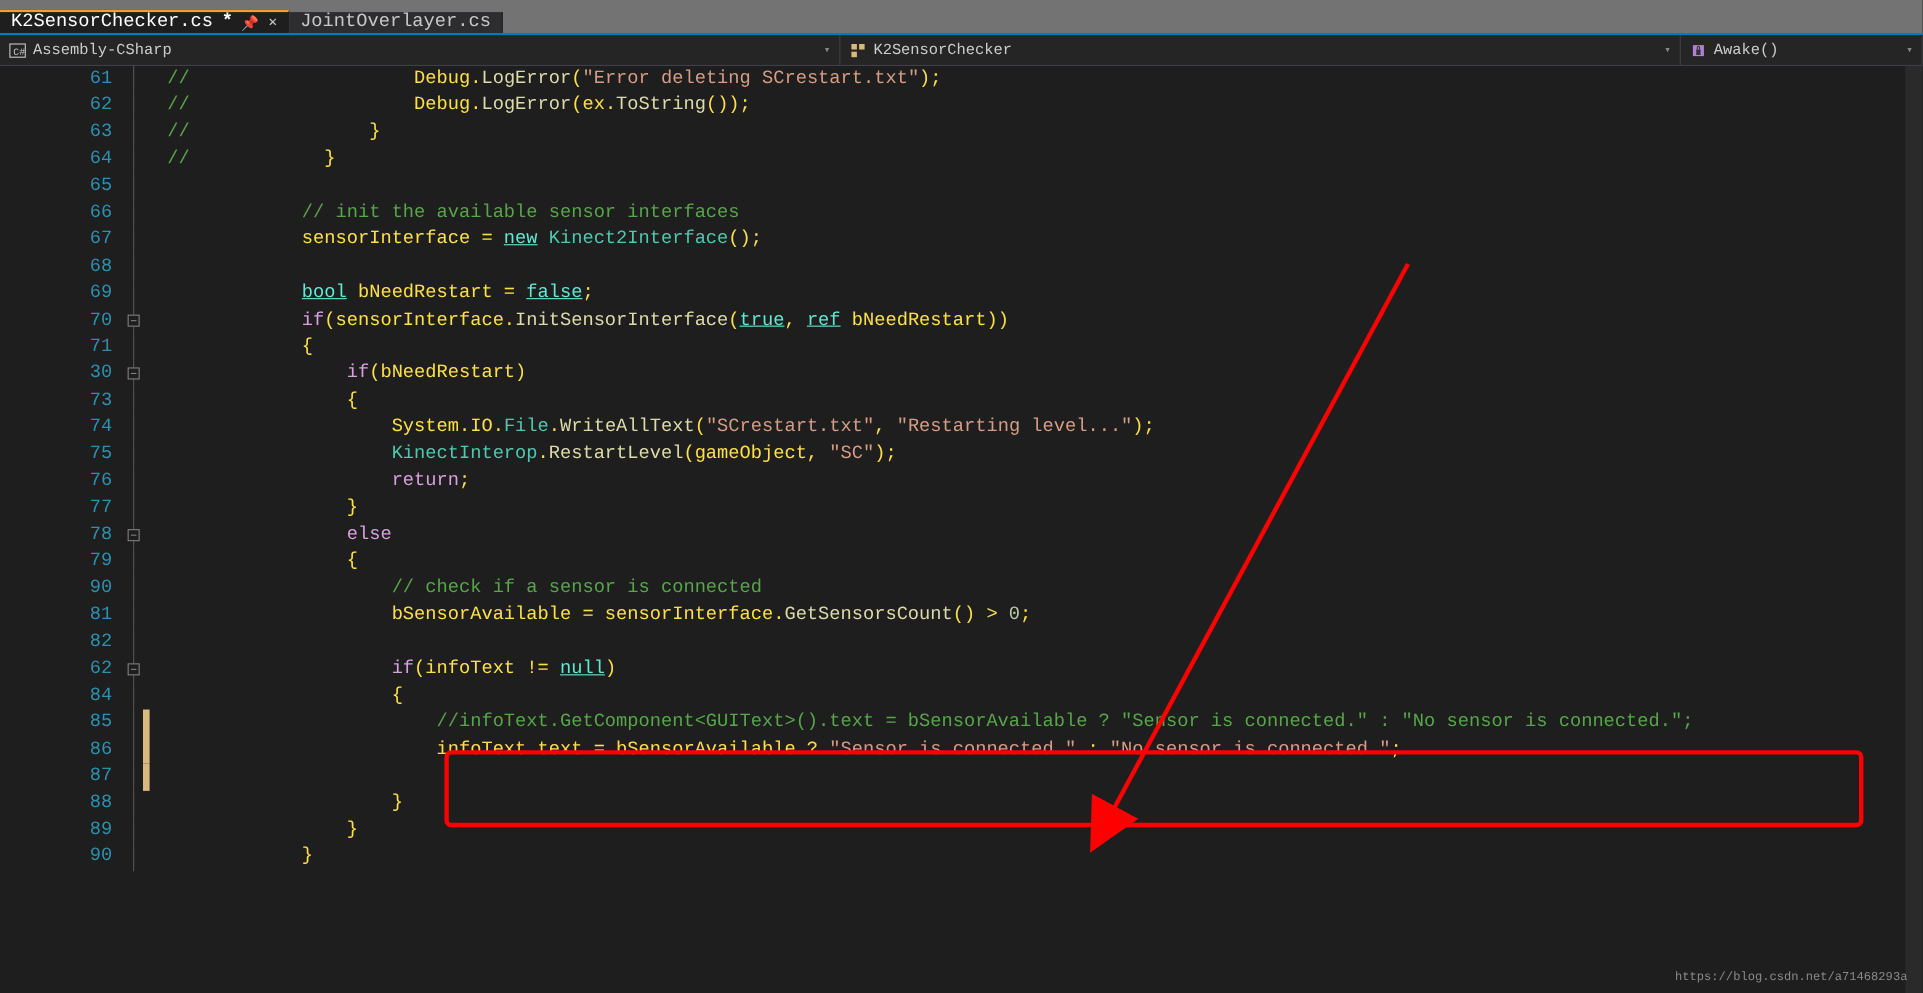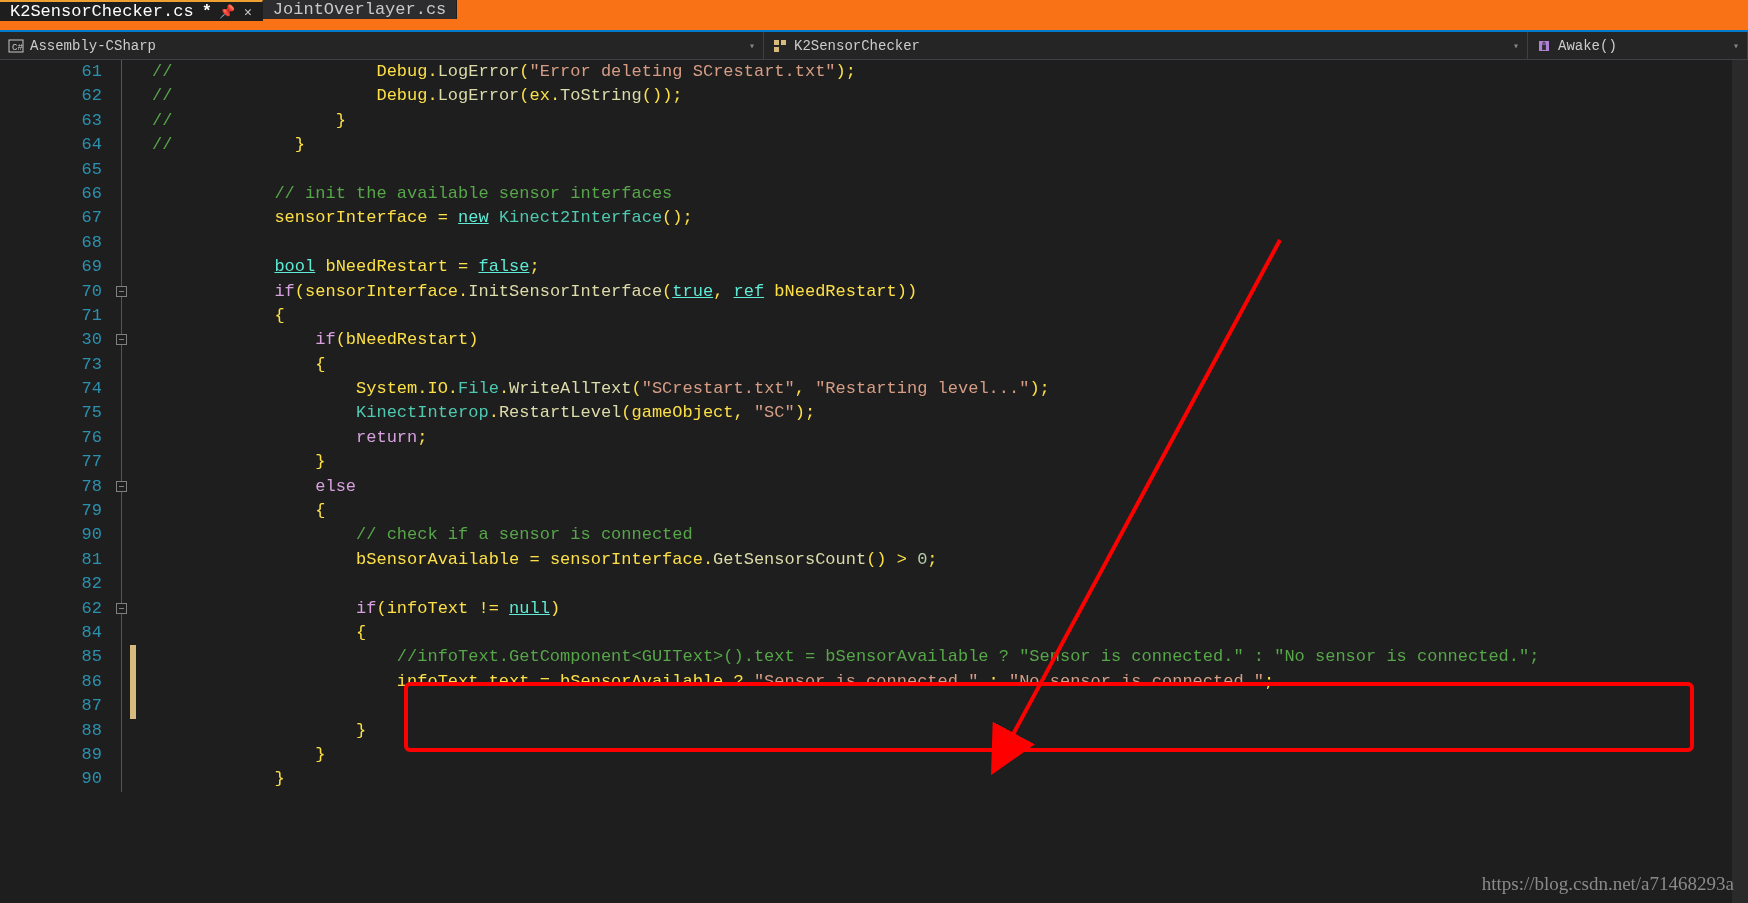--- a/index.html
+++ b/index.html
@@ -10,23 +10,23 @@
     color: #d4d4d4;
     width: 1748px;
     height: 903px;
     overflow: hidden;
     position: relative;
   }
 
   
   .tab-row {
     height: 32px;
-    background: #f97316;
-    display: flex;
-    align-items: flex-start;
+    background: #737373;
+    display: flex;
+    align-items: flex-end;
     border-bottom: 2px solid #007acc;
     user-select: none;
   }
   .tab {
     display: flex;
     align-items: center;
     padding: 0 10px;
     gap: 8px;
     color: #c8c8c8;
     background: #2d2d30;
@@ -157,23 +157,23 @@
   
   .arrow-svg {
     position: absolute;
     pointer-events: none;
   }
 
   .watermark {
     position: absolute;
     right: 14px;
     bottom: 8px;
-    font-size: 19px;
+    font-size: 11px;
     color: #8a8a8a;
-    font-family: Liberation Serif, serif;
+    font-family: Liberation Mono, monospace;
   }
 
   .scrollbar-v {
     position: absolute;
     right: 0;
     top: 60px;
     bottom: 0;
     width: 16px;
     background: #2a2a2a;
   }

